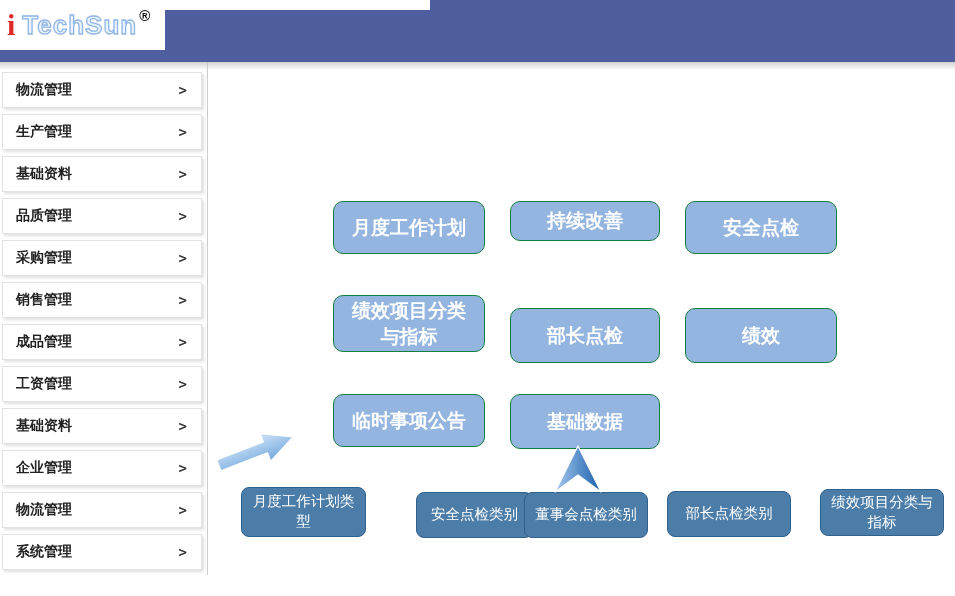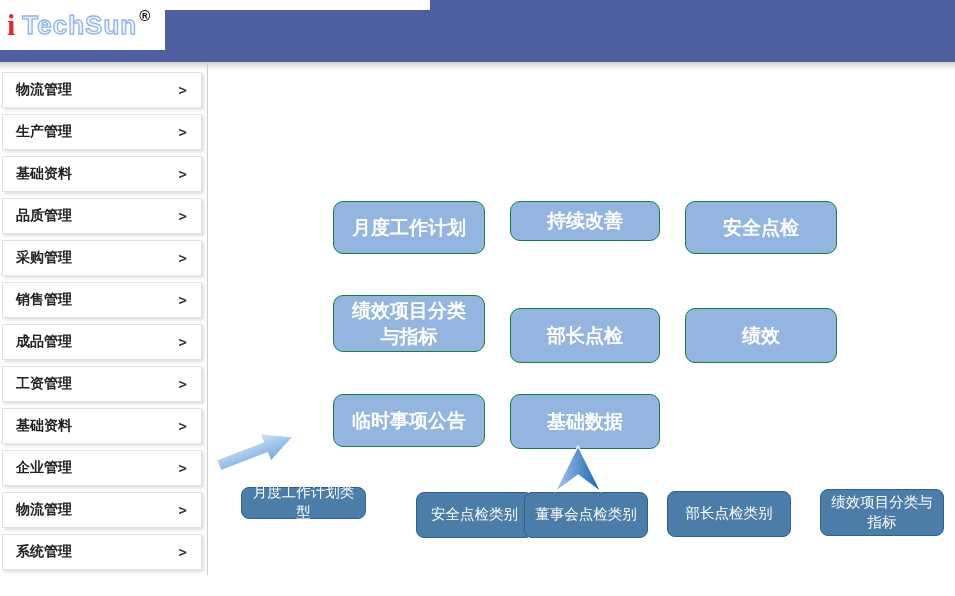--- a/index.html
+++ b/index.html
@@ -54,21 +54,21 @@
   .t5 { left:685px; top:296px; width:152px; height:55px;margin-top:12px; }
   .t6 { left:333px; top:394px; width:152px; height:53px; }
   .t7 { left:510px; top:394px; width:150px; height:55px; }
 
   
   .cat {
     position:absolute; background:#4b7da8; border:1px solid #2f618d; border-radius:8px;
     color:#fff; display:flex; align-items:center; justify-content:center; text-align:center;
     font-size:14.5px; line-height:1.35; padding:0 8px; cursor:pointer;
   }
-  .b0 { left:241px; top:487px; width:125px; height:32px; }
+  .b0 { left:241px; top:487px; width:125px; height:50px; }
   .b1 { left:383px; top:492px; width:117px; height:46px;margin-left:33px; }
   .b2 { left:524px; top:492px; width:124px; height:46px; }
   .b3 { left:667px; top:491px; width:124px; height:46px; }
   .b4 { left:820px; top:489px; width:124px; height:47px; }
 
   
   .arrow-diag { position:absolute; left:210px; top:424px; width:92px; height:54px; z-index:3; }
   .arrow-up   { position:absolute; left:554px; top:445px; width:48px; height:48px; z-index:2; }
 </style>
 </head>

